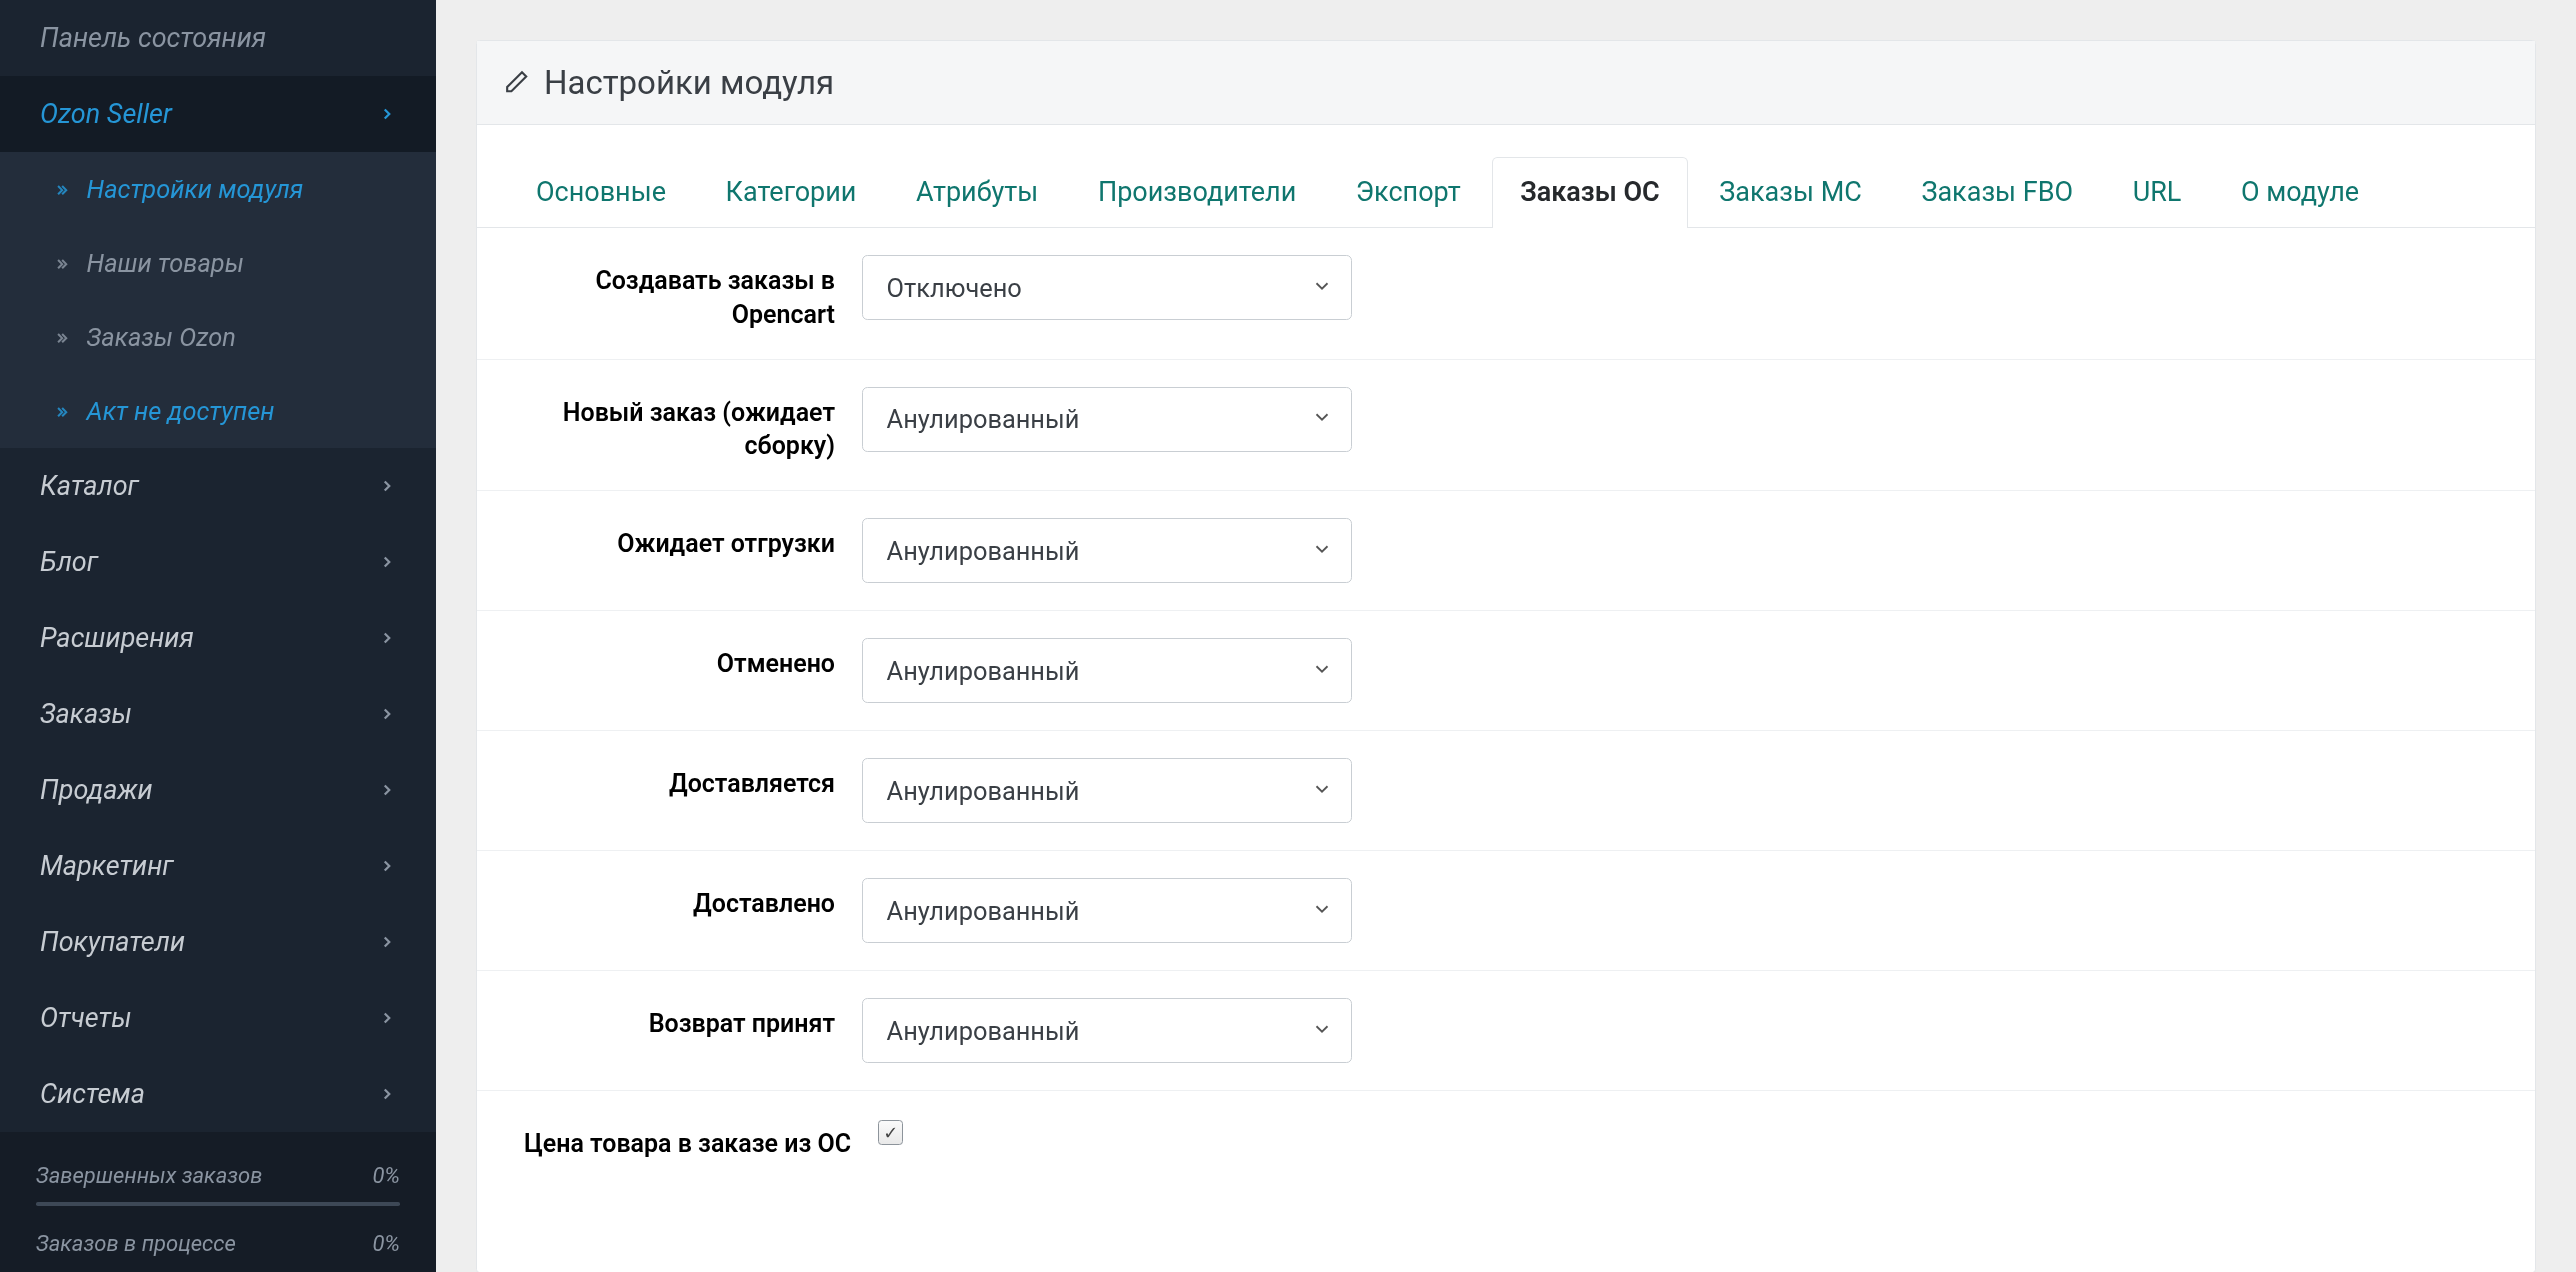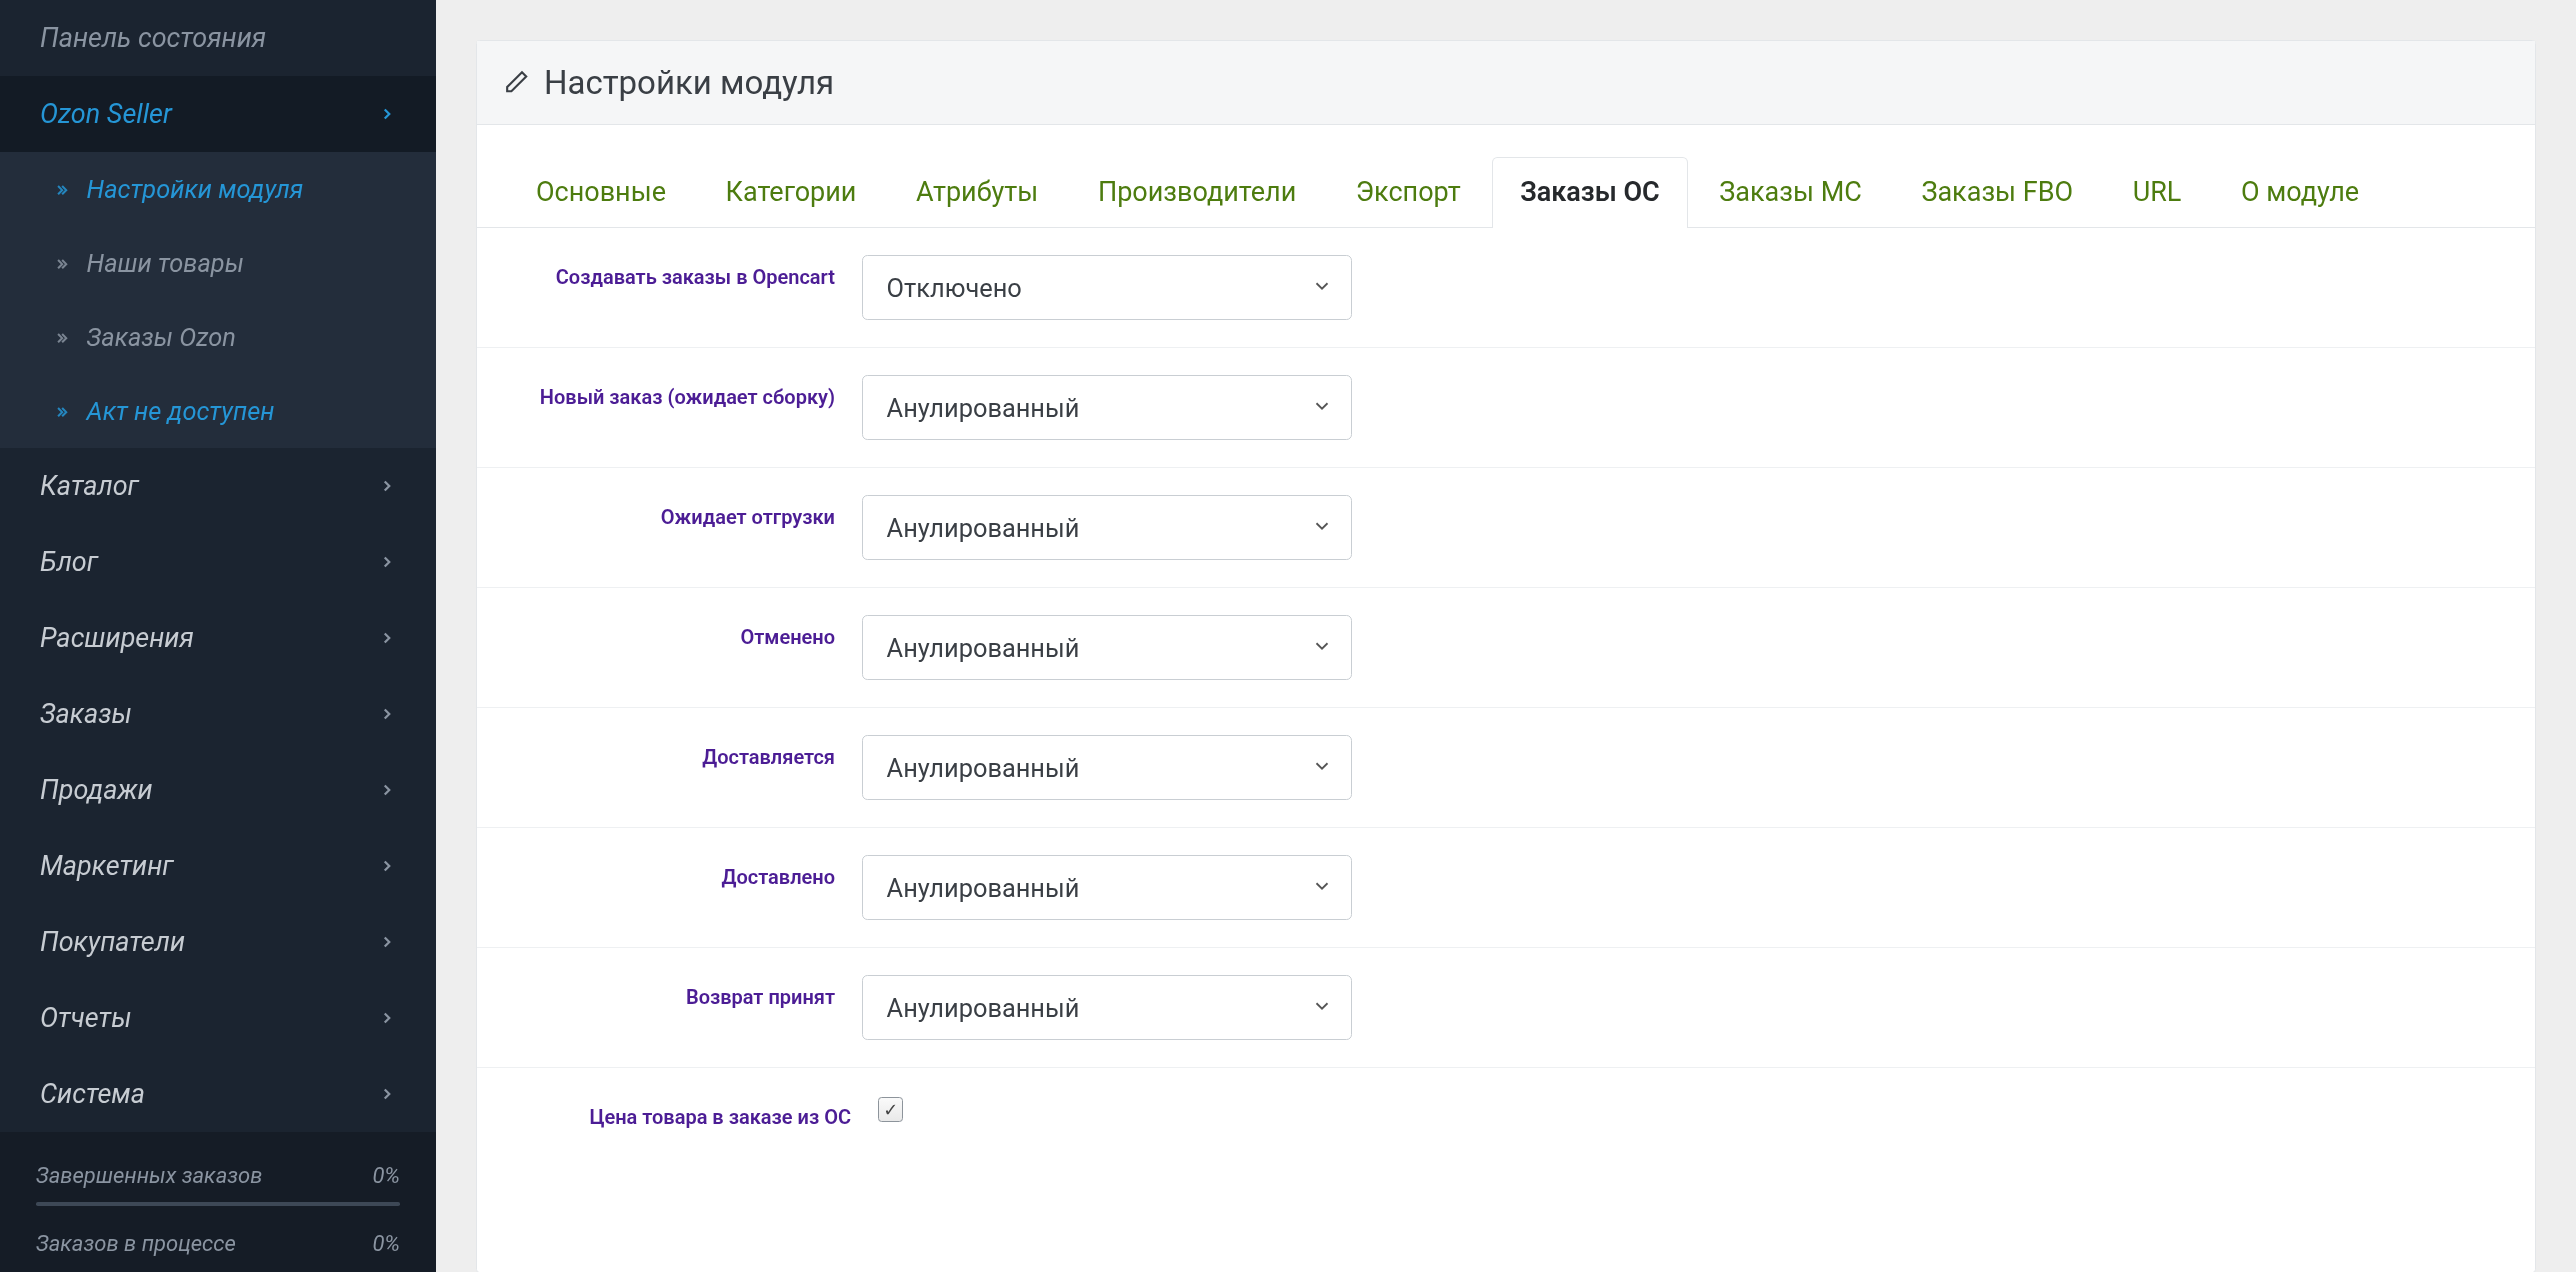--- a/index.html
+++ b/index.html
@@ -103,21 +103,21 @@
 
   .tabs {
     display: flex;
     padding: 31px 31px 0 31px;
     border-bottom: 0.9px solid #e3e6e9;
     gap: 3.6px;
   }
   .tab {
     padding: 18px 27px 20px 27px;
     font-size: 27px;
-    color: #4d7c0f;
+    color: #0f766e;
     cursor: pointer;
     position: relative;
     top: 0.9px;
     border: 0.9px solid transparent;
     border-bottom: 0;
     border-radius: 5.4px 5.4px 0 0;
   }
   .tab.active {
     color: #26292c;
     font-weight: 600;
@@ -129,23 +129,23 @@
   .form-row {
     display: flex;
     align-items: flex-start;
     padding: 27px 31px;
     border-bottom: 0.9px solid #eef0f2;
   }
   .form-row .lbl {
     width: 354px;
     text-align: right;
     padding-right: 27px;
-    font-size: 20px;
+    font-size: 25px;
     font-weight: 600;
-    color: #4c1d95;
+    color: #000000;
     line-height: 1.35;
     padding-top: 9px;
   }
   .form-row .ctrl { flex: 1; }
   .select {
     width: 490px;
     height: 65px;
     border: 0.9px solid #c9ced3;
     border-radius: 5.4px;
     background: #fff;

